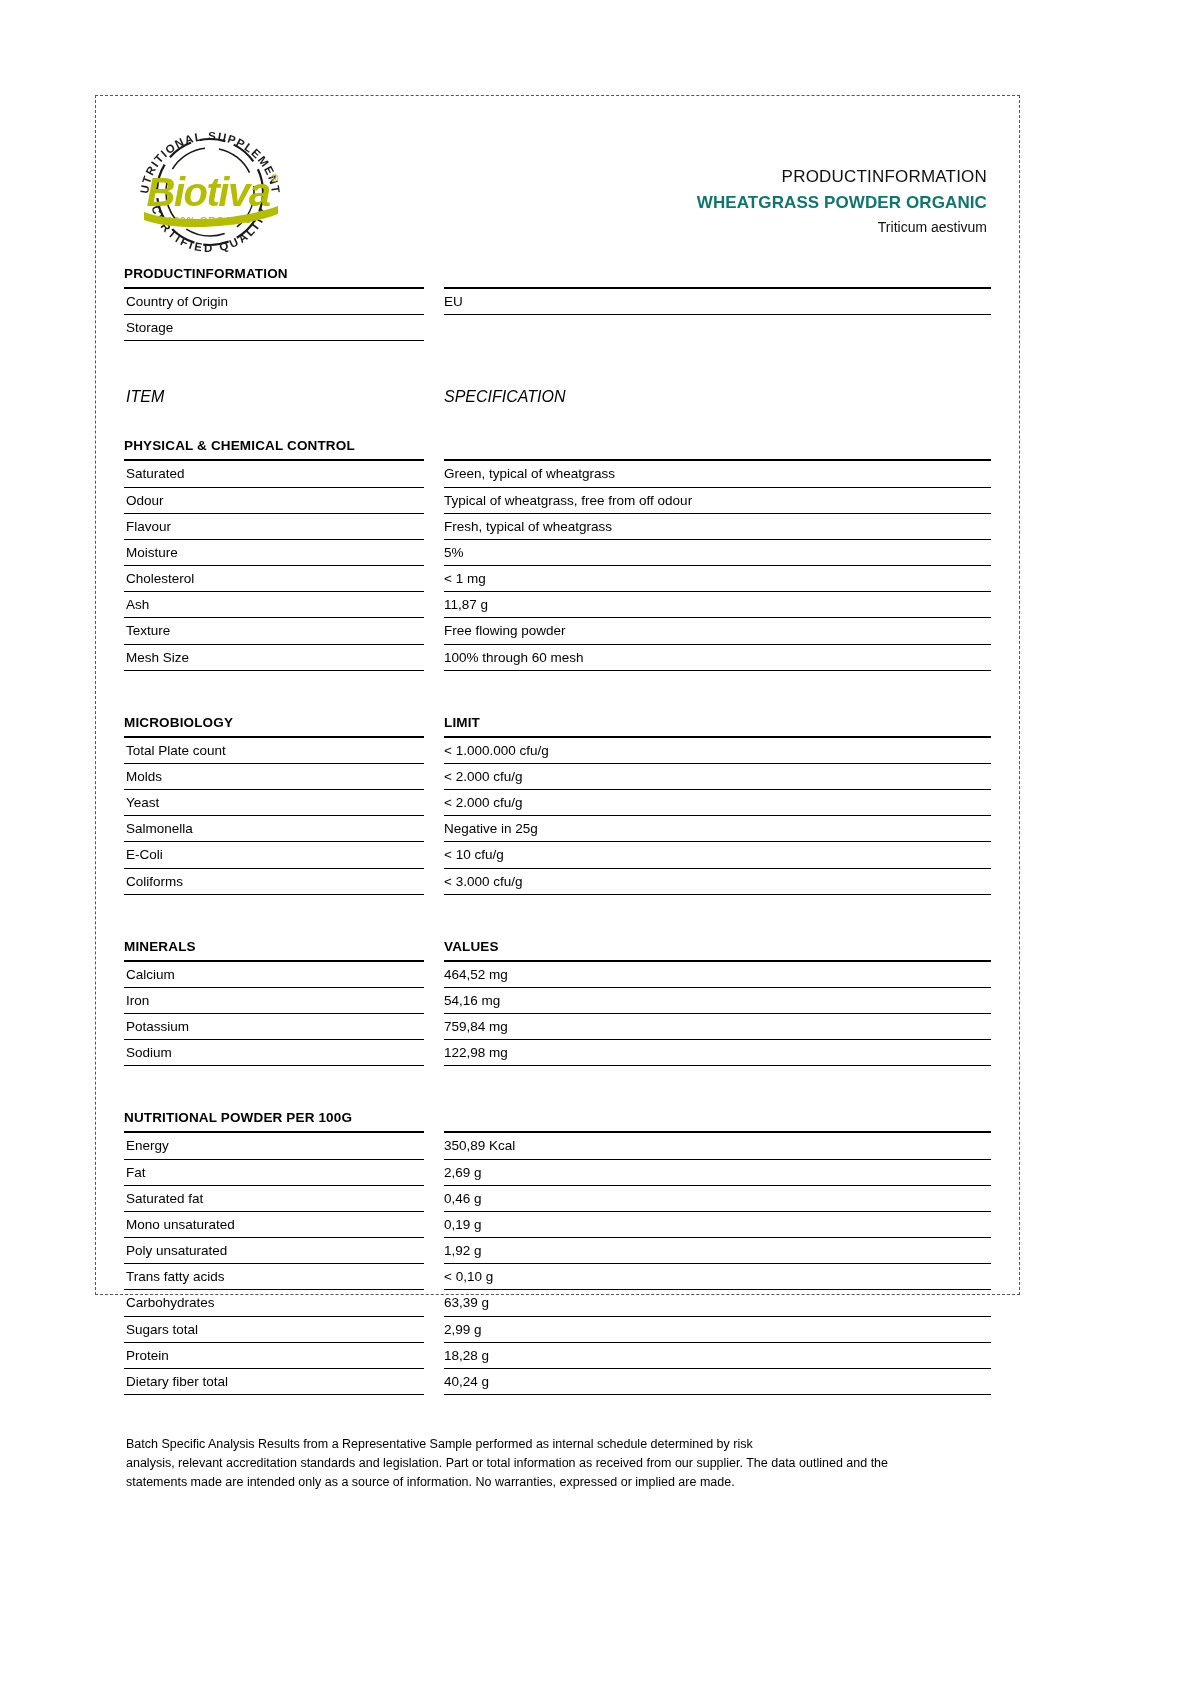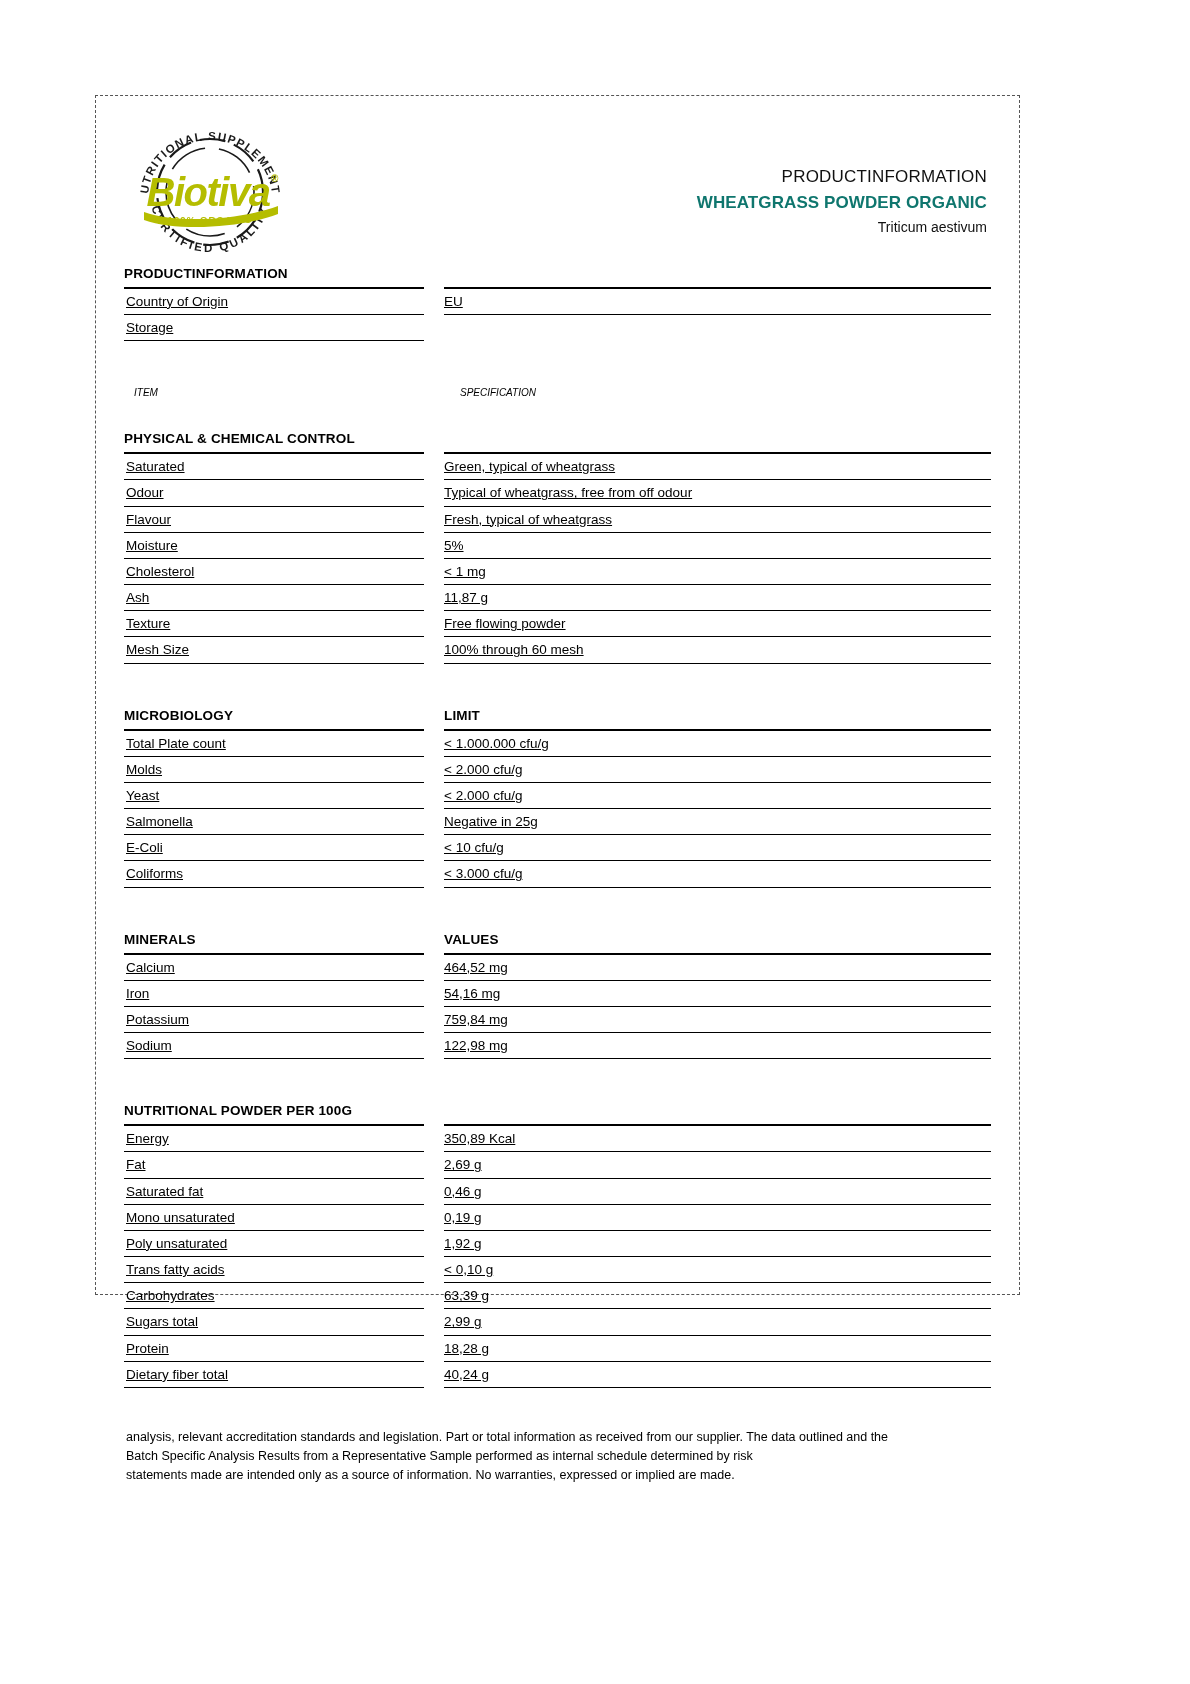--- a/index.html
+++ b/index.html
@@ -124,41 +124,40 @@
     height: 0;
   }
   .rule-gap { width: 20px; flex: 0 0 20px; height: 0; }
   .rule-r {
     flex: 1 1 auto;
     border-top: 2.4px solid #000;
     height: 0;
   }
 
   
-  .row-data { margin-top: 0; text-decoration: underline; }
+  .row-data { margin-top: 0; }
   .row-data .cell-l,
   .row-data .cell-r {
     font-size: 13.5px;
     line-height: 1.2;
     padding: 5px 0 4px 0;
     border-bottom: 1.2px solid #000;
     min-height: 22px;
   }
   .row-data .cell-l { padding-left: 2px; }
   .row-data .cell-r { padding-right: 2px; }
 
   
   .row-italic .cell-l,
   .row-italic .cell-r {
-    font-size: 10px;
+    font-size: 16px;
     font-style: italic;
     line-height: 1.2;
     padding: 2px 0;
     border-bottom: none;
-    margin-left: 8px;
   }
   .row-italic .cell-l { padding-left: 2px; }
   .row-italic .cell-r { padding-right: 2px; }
 
   
   .footer-note {
     margin-top: 40px;
     padding-left: 2px;
     padding-right: 4px;
     font-size: 12.5px;
@@ -439,20 +438,20 @@
           <div class="cell-r">18,28 g</div>
         </div>
         <div class="row row-data">
           <div class="cell-l">Dietary fiber total</div>
           <div class="gap"></div>
           <div class="cell-r">40,24 g</div>
         </div>
       </div>
 
       <div class="footer-note">
+        <div>Batch Specific Analysis Results from a Representative Sample performed as internal schedule determined by risk</div>
         <div>analysis, relevant accreditation standards and legislation. Part or total information as received from our supplier. The data outlined and the</div>
-        <div>Batch Specific Analysis Results from a Representative Sample performed as internal schedule determined by risk</div>
         <div>statements made are intended only as a source of information. No warranties, expressed or implied are made.</div>
       </div>
 
     </div>
   </div>
 </div>
 
 </body></html>

